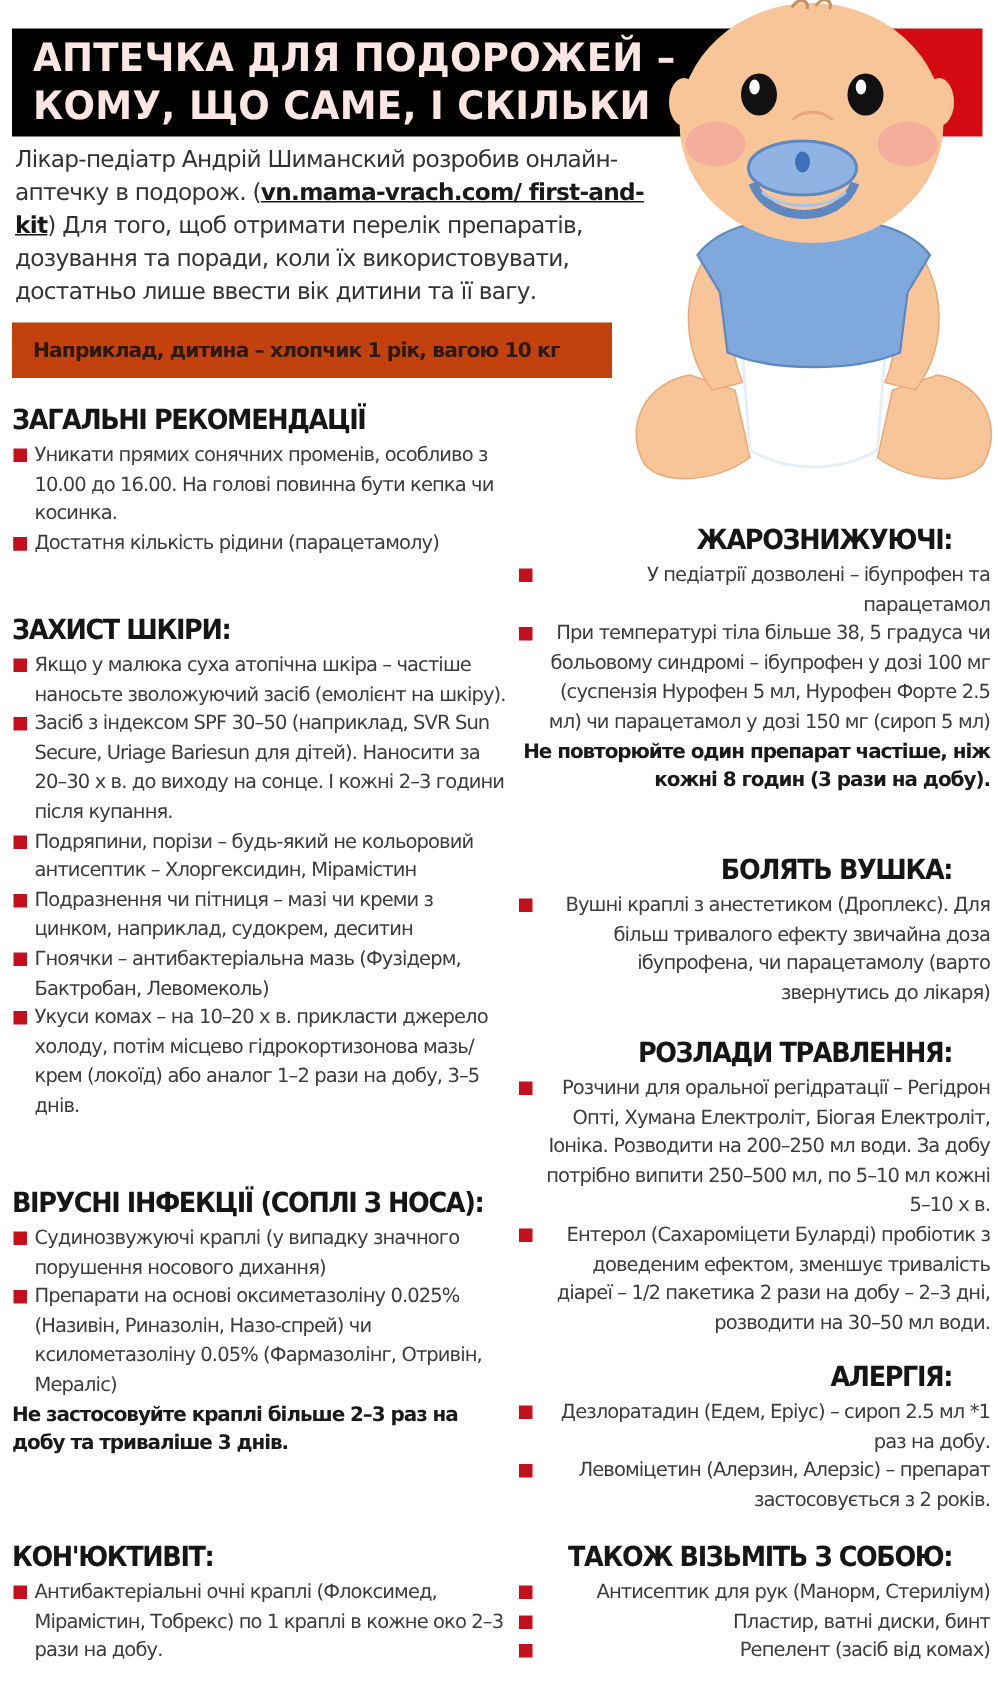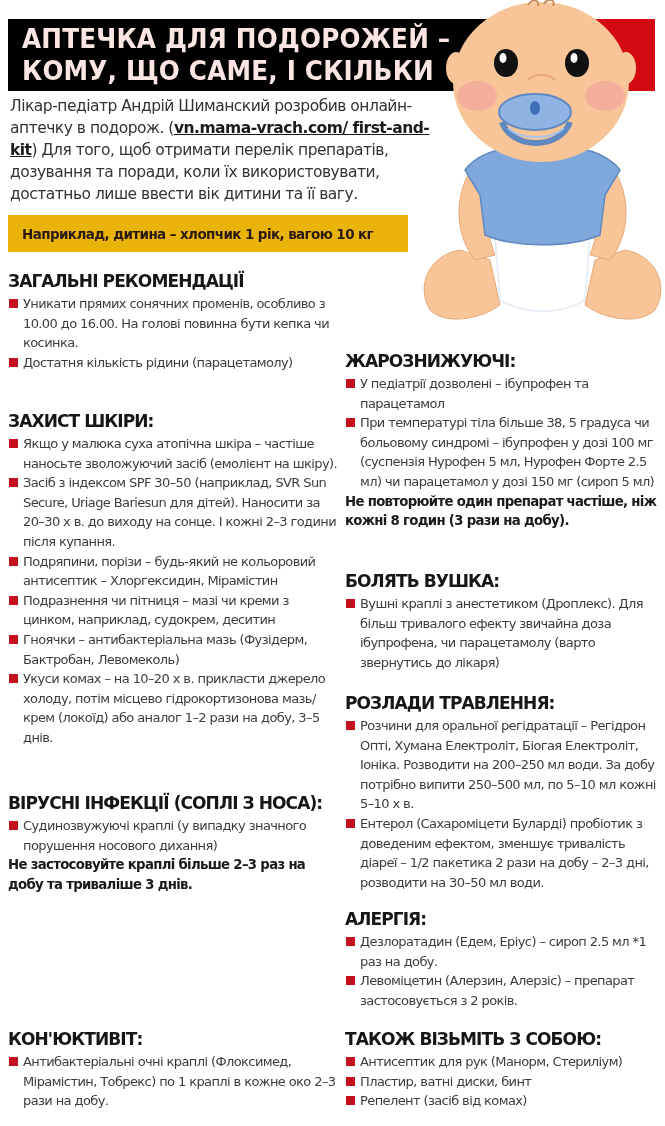--- a/index.html
+++ b/index.html
@@ -22,21 +22,21 @@
 
     .intro {
       position: absolute; left: 10px; top: 95px; width: 425px;
       font-size: 15.5px; line-height: 22px; color: #333;
       font-family: "DejaVu Sans", sans-serif; letter-spacing: -0.5px;
     }
     .intro .link { font-weight: bold; text-decoration: underline; color: #1a1a1a; }
 
     .example-banner {
       position: absolute; left: 8px; top: 215px; width: 400px; height: 37px;
-      background: #eab308; padding-left: 14px;
+      background: #c2410c; padding-left: 14px;
       display: flex; align-items: center;
     }
     .example-banner span {
       font-weight: bold; font-size: 13.5px; color: #2a1a12;
       font-family: "DejaVu Sans", sans-serif; letter-spacing: -0.6px;
     }
 
     .col { position: absolute; }
     .col-left { left: 8px; width: 330px; }
     .col-right { left: 345px; width: 315px; }
@@ -140,33 +140,34 @@
       <li><span class="bullet"></span><span>Подразнення чи пітниця – мазі чи креми з цинком, наприклад, судокрем, деситин</span></li>
       <li><span class="bullet"></span><span>Гноячки – антибактеріальна мазь (Фузідерм, Бактробан, Левомеколь)</span></li>
       <li><span class="bullet"></span><span>Укуси комах – на 10–20 х в. прикласти джерело холоду, потім місцево гідрокортизонова мазь/крем (локоїд) або аналог 1–2 рази на добу, 3–5 днів.</span></li>
     </ul>
   </div>
 
   <div class="section" style="top:792px;">
     <h2>ВІРУСНІ ІНФЕКЦІЇ (СОПЛІ З НОСА):</h2>
     <ul>
       <li><span class="bullet"></span><span>Судинозвужуючі краплі (у випадку значного порушення носового дихання)</span></li>
+      <li><span class="bullet"></span><span>Препарати на основі оксиметазоліну 0.025% (Називін, Риназолін, Назо-спрей) чи ксилометазоліну 0.05% (Фармазолінг, Отривін, Мераліс)</span></li>
     </ul>
     <p class="note">Не застосовуйте краплі більше 2–3 раз на добу та триваліше 3 днів.</p>
   </div>
 
   <div class="section" style="top:1028px;">
     <h2>КОН'ЮКТИВІТ:</h2>
     <ul>
       <li><span class="bullet"></span><span>Антибактеріальні очні краплі (Флоксимед, Мірамістин, Тобрекс) по 1 краплі в кожне око 2–3 рази на добу.</span></li>
     </ul>
   </div>
 </div>
 
-<div class="col col-right" style="top:0;height:1126px;">
+<div class="col col-right" style="top:0;height:1126px;text-align:right;">
 
   <div class="section" style="top:350px;">
     <h2>ЖАРОЗНИЖУЮЧІ:</h2>
     <ul>
       <li><span class="bullet"></span><span>У педіатрії дозволені – ібупрофен та парацетамол</span></li>
       <li><span class="bullet"></span><span>При температурі тіла більше 38, 5 градуса чи больовому синдромі – ібупрофен у дозі 100 мг (суспензія Нурофен 5 мл, Нурофен Форте 2.5 мл) чи парацетамол у дозі 150 мг (сироп 5 мл)</span></li>
     </ul>
     <p class="note">Не повторюйте один препарат частіше, ніж кожні 8 годин (3 рази на добу).</p>
   </div>
 

